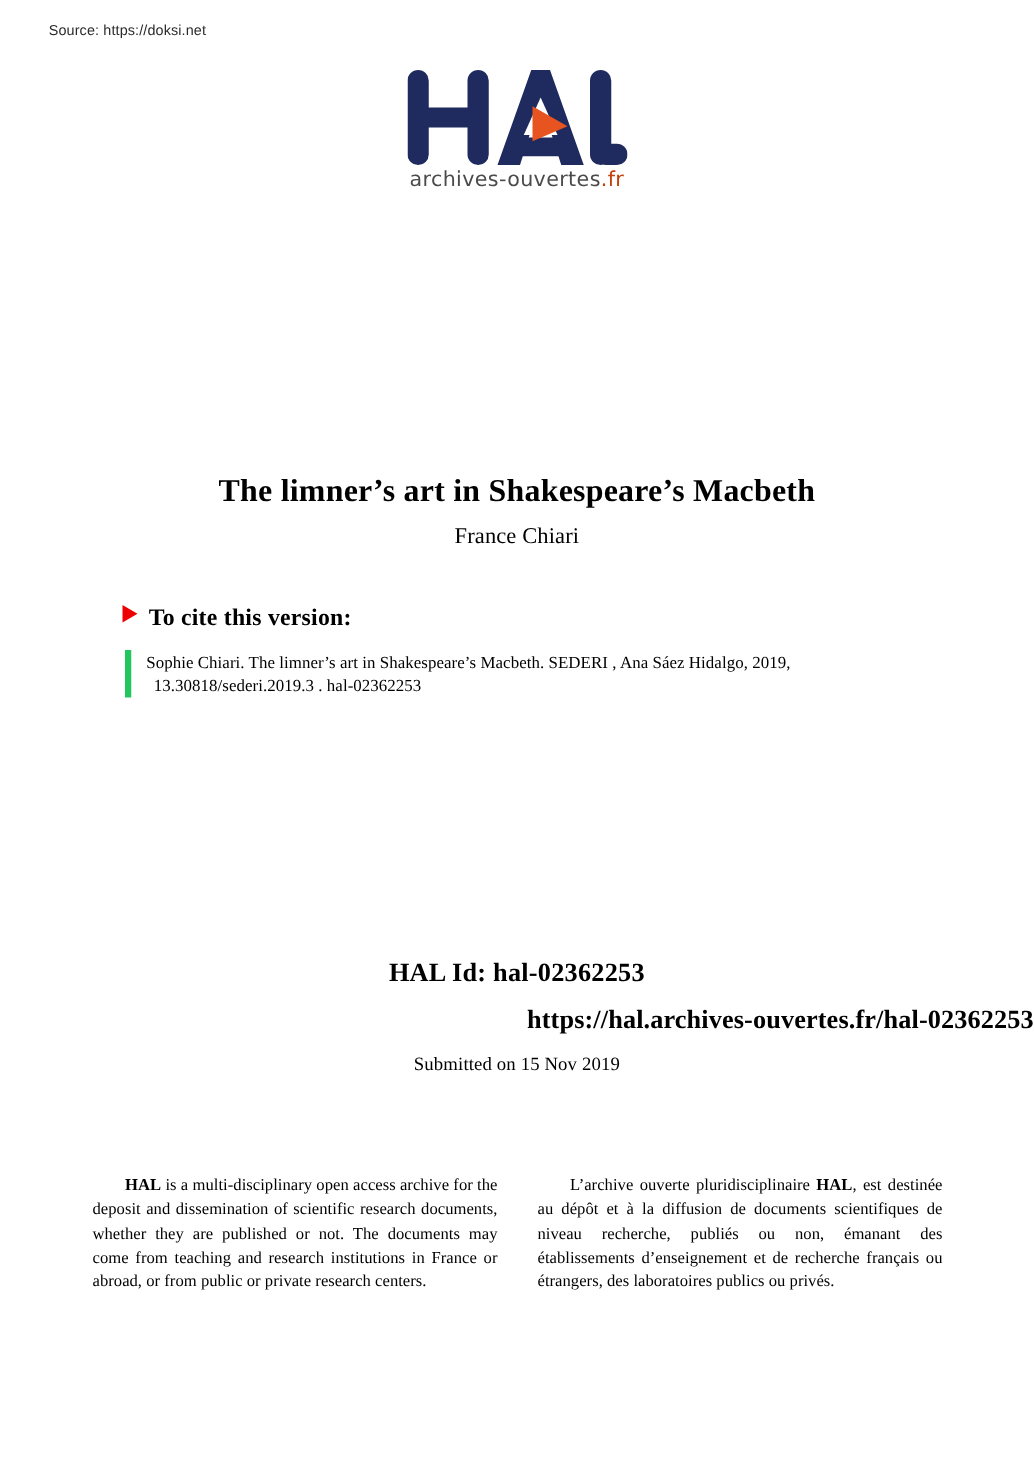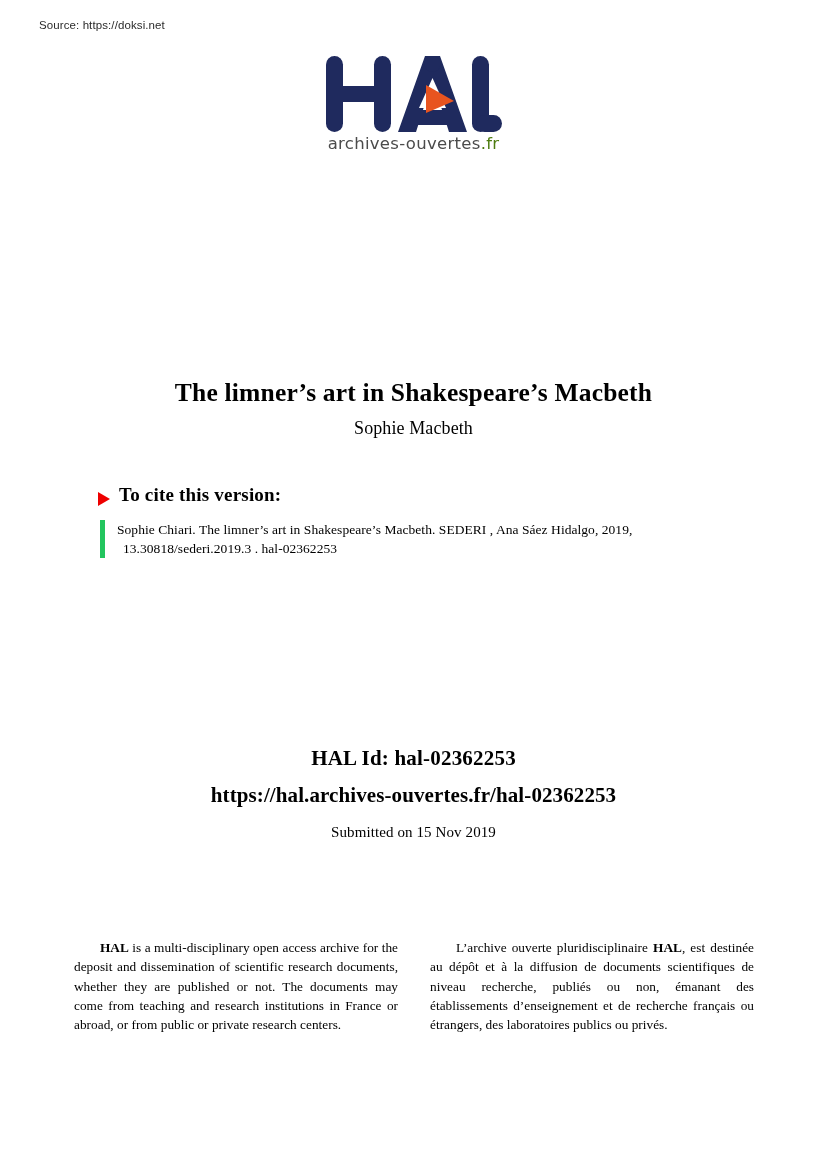--- a/index.html
+++ b/index.html
@@ -43,21 +43,21 @@
   }
   .logo-tagline {
     margin-top: 2px;
     font-family: "DejaVu Sans", "Liberation Sans", sans-serif;
     font-size: 16.5px;
     letter-spacing: 0.3px;
     color: #4b4b4b;
     font-weight: 400;
   }
   .logo-tagline .tld {
-    color: #4d7c0f;
+    color: #c2410c;
   }
 
   
   .title-block {
     position: absolute;
     top: 358px;
     left: 0;
     width: 827px;
     text-align: center;
     margin-top: 20px;
@@ -75,21 +75,21 @@
     margin-top: 11px;
     letter-spacing: 0.1px;
   }
 
   
   .cite-heading {
     position: absolute;
     top: 484px;
     left: 98px;
     display: flex;
-    align-items: flex-end;
+    align-items: flex-start;
     gap: 9px;
   }
   .cite-bullet {
     width: 0;
     height: 0;
     border-top: 7px solid transparent;
     border-bottom: 7px solid transparent;
     border-left: 12px solid #ee0000;
     display: block;
   }
@@ -114,37 +114,38 @@
     text-align: justify;
     letter-spacing: 0.05px;
   }
   .cite-line-2 {
     padding-left: 6px;
   }
 
   
   .halid-block {
     position: absolute;
-    top: 748px;
+    top: 768px;
     left: 0;
     width: 827px;
     text-align: center;
   }
   .halid-line {
     font-size: 21px;
     font-weight: bold;
     letter-spacing: 0.2px;
     line-height: 1.0;
   }
   .halid-url {
     font-size: 21px;
     font-weight: bold;
     letter-spacing: 0.1px;
     margin-top: 16px;
     line-height: 1.0;
+    text-align: right;
   }
   .halid-submitted {
     font-size: 15px;
     font-weight: normal;
     margin-top: 18px;
     letter-spacing: 0.1px;
   }
 
   
   .blurb {
@@ -196,21 +197,21 @@
     <rect x="146" y="0" width="17" height="76" rx="8.5" fill="#1f2a5e"></rect>
     <rect x="150" y="59" width="26" height="17" rx="8.5" fill="#1f2a5e"></rect>
   </svg>
   <div class="logo-tagline">
     <span>archives-ouvertes</span><span class="tld">.fr</span>
   </div>
 </div>
 
 <div class="title-block">
   <h1 class="doc-title">The limner’s art in Shakespeare’s Macbeth</h1>
-  <div class="doc-author">Sophie Macbeth</div>
+  <div class="doc-author">France Chiari</div>
 </div>
 
 <div class="cite-heading">
   <span class="cite-bullet"></span>
   <span class="cite-heading-text">To cite this version:</span>
 </div>
 
 <div class="cite-body">
   <div class="cite-line">Sophie Chiari.  The limner’s art in Shakespeare’s Macbeth.  SEDERI , Ana Sáez Hidalgo, 2019,</div>
   <div class="cite-line cite-line-2">13.30818/sederi.2019.3 .  hal-02362253</div>

